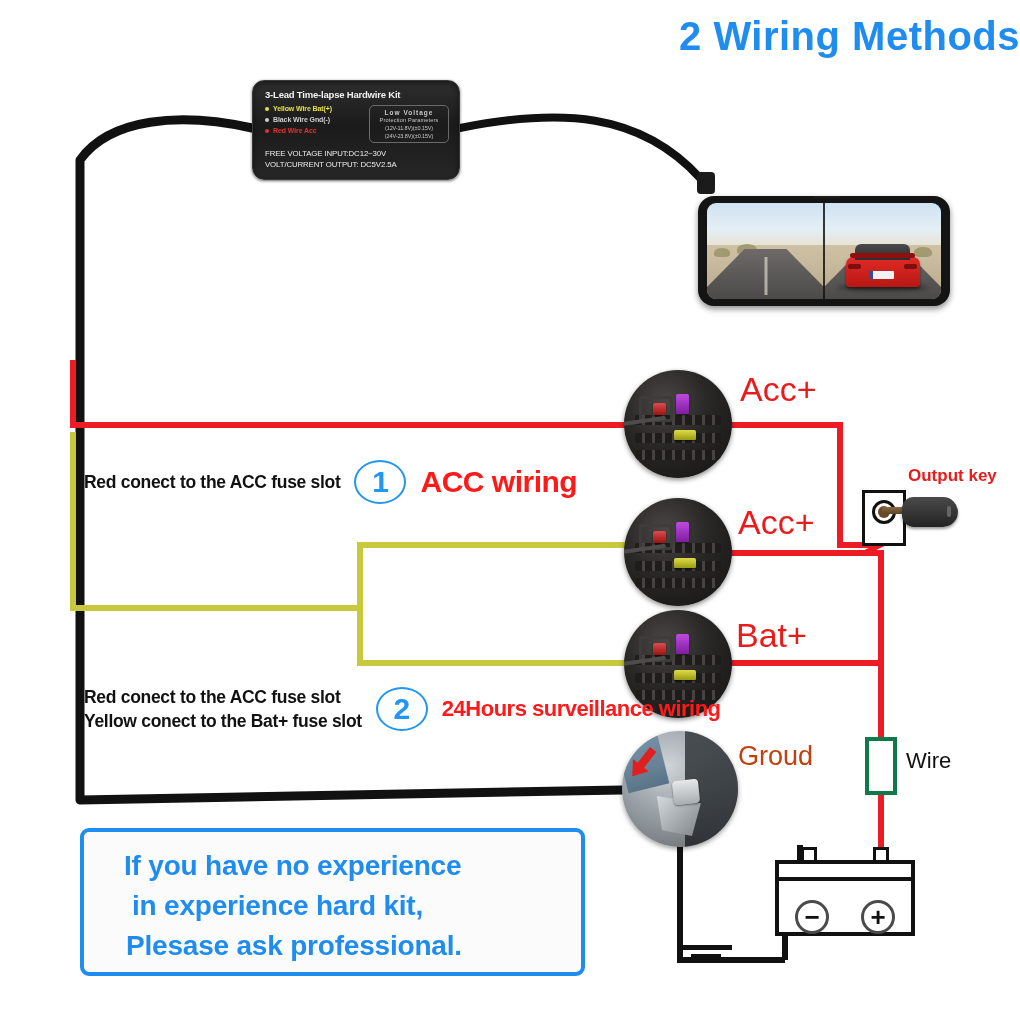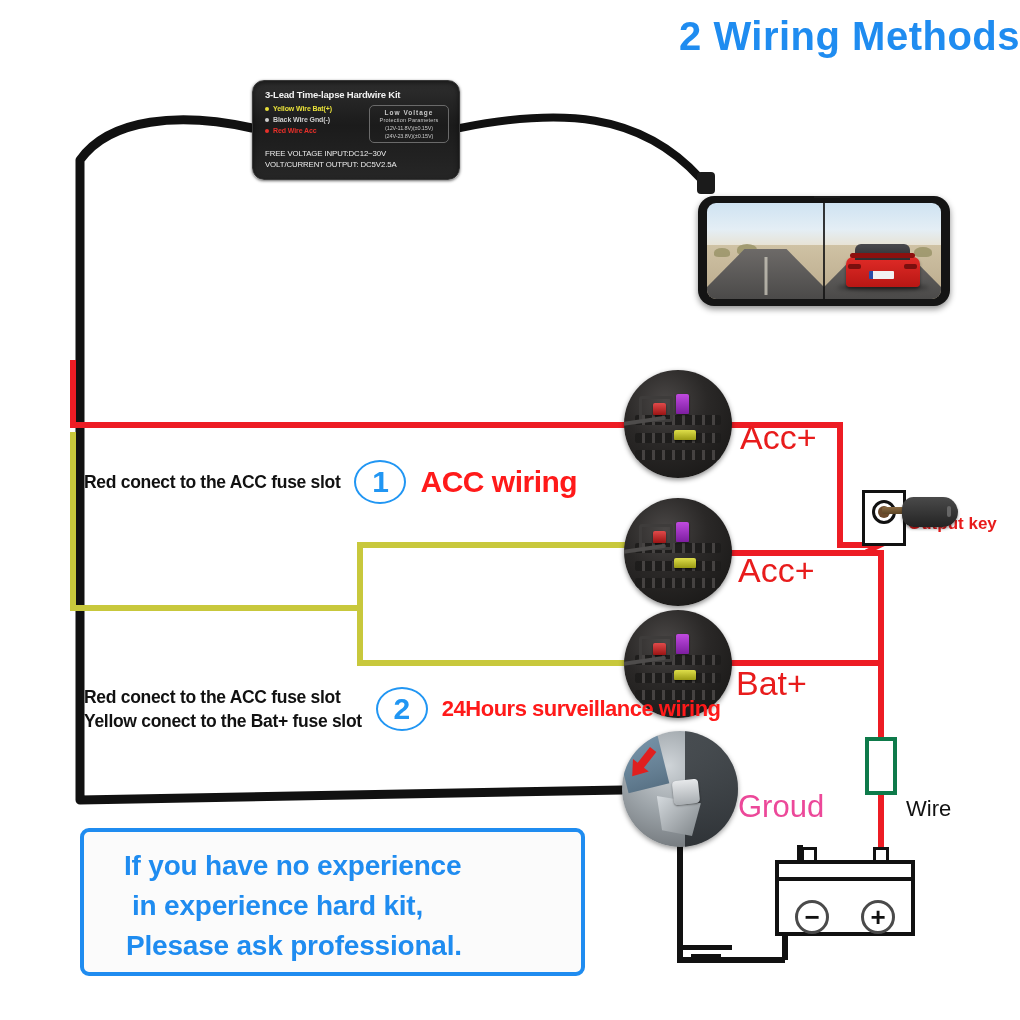--- a/index.html
+++ b/index.html
@@ -288,26 +288,25 @@
     border-right: 10px solid transparent;
     border-top: 14px solid #e01f1f;
   }
 
   
   .lbl {
     position: absolute;
     font-weight: normal;
     white-space: nowrap;
     line-height: 1;
-    margin-top: 48px;
   }
   .lbl-acc1 { left: 740px; top: 372px; font-size: 34px; color: #e81c1c; }
   .lbl-acc2 { left: 738px; top: 505px; font-size: 34px; color: #e81c1c; }
   .lbl-bat  { left: 736px; top: 618px; font-size: 34px; color: #e81c1c; }
-  .lbl-gnd  { left: 738px; top: 743px; font-size: 31px; color: #ec4899; }
+  .lbl-gnd  { left: 738px; top: 743px; font-size: 27px; color: #c2410c; }
   .lbl-fuse { left: 906px; top: 750px; font-size: 22px; color: #111; }
   .lbl-key  { left: 908px; top: 467px; font-size: 17px; color: #e81c1c; font-weight: bold; }
 
   
   .instr { position: absolute; display: flex; align-items: center; }
   .instr-text { font-size: 17.5px; font-weight: bold; color: #111; line-height: 1.38; letter-spacing: -0.3px; }
   .step-circle {
     width: 52px; height: 44px;
     border: 2.5px solid #2196f3;
     border-radius: 50%;

